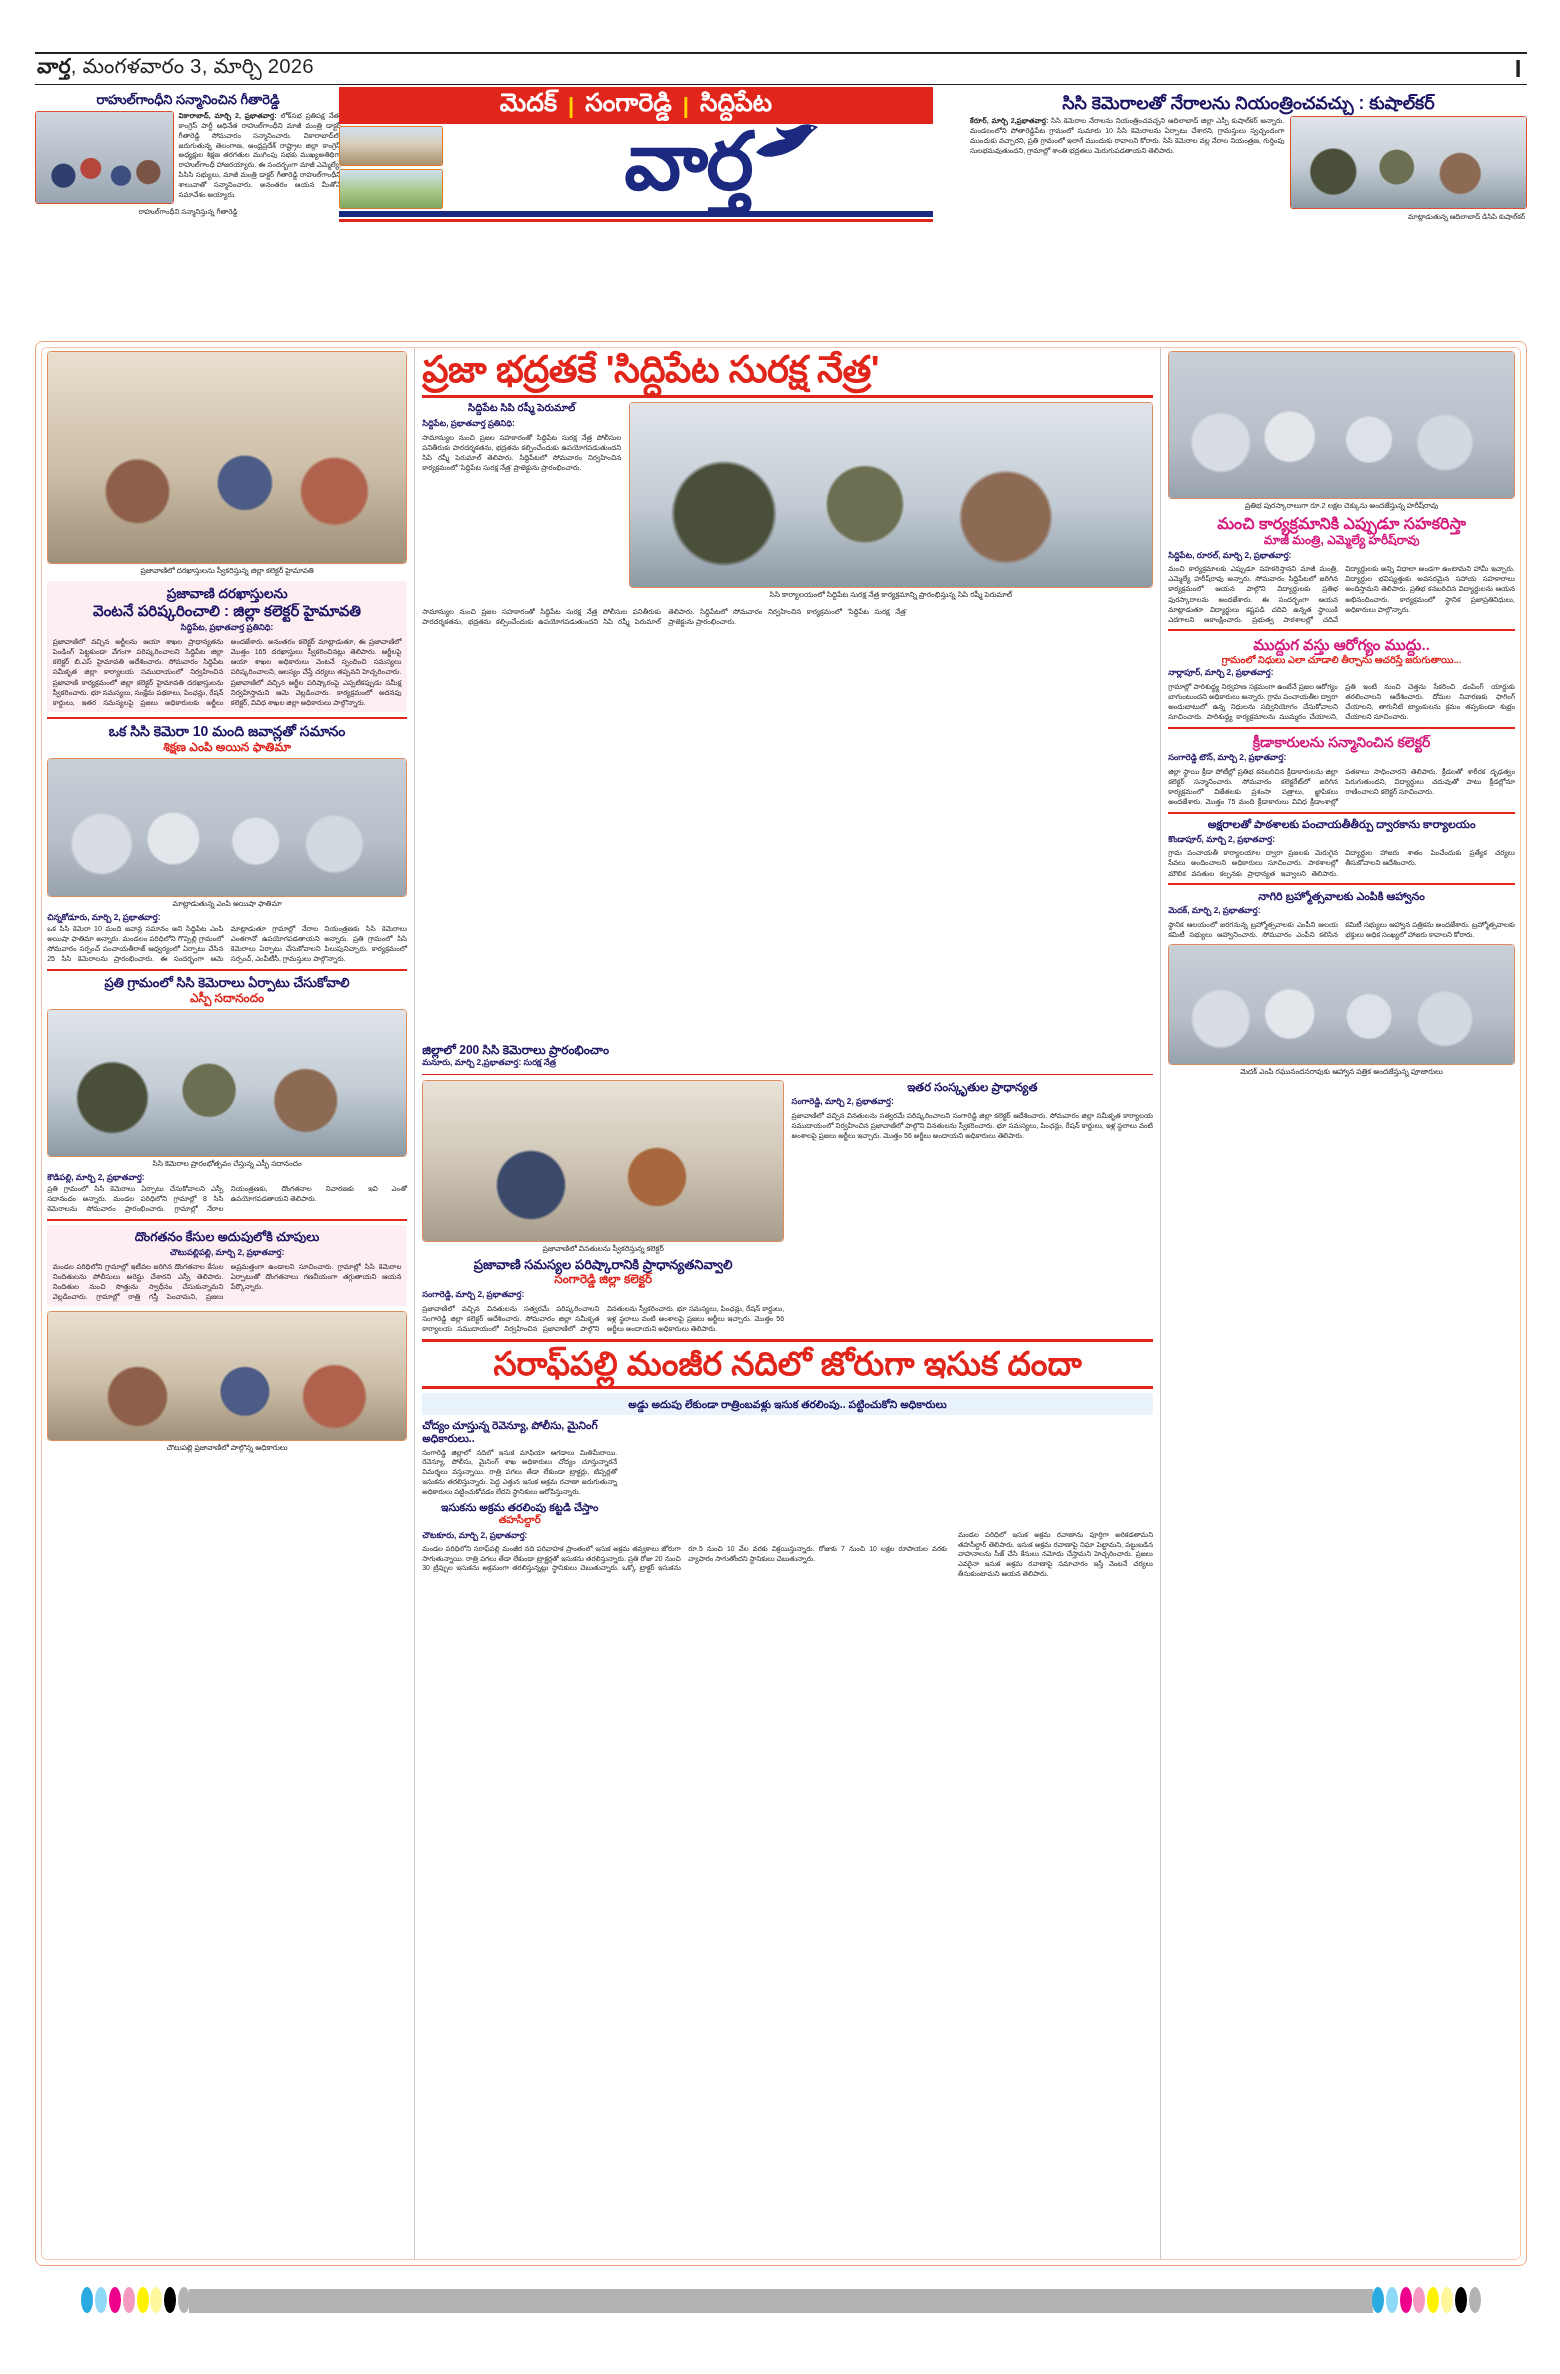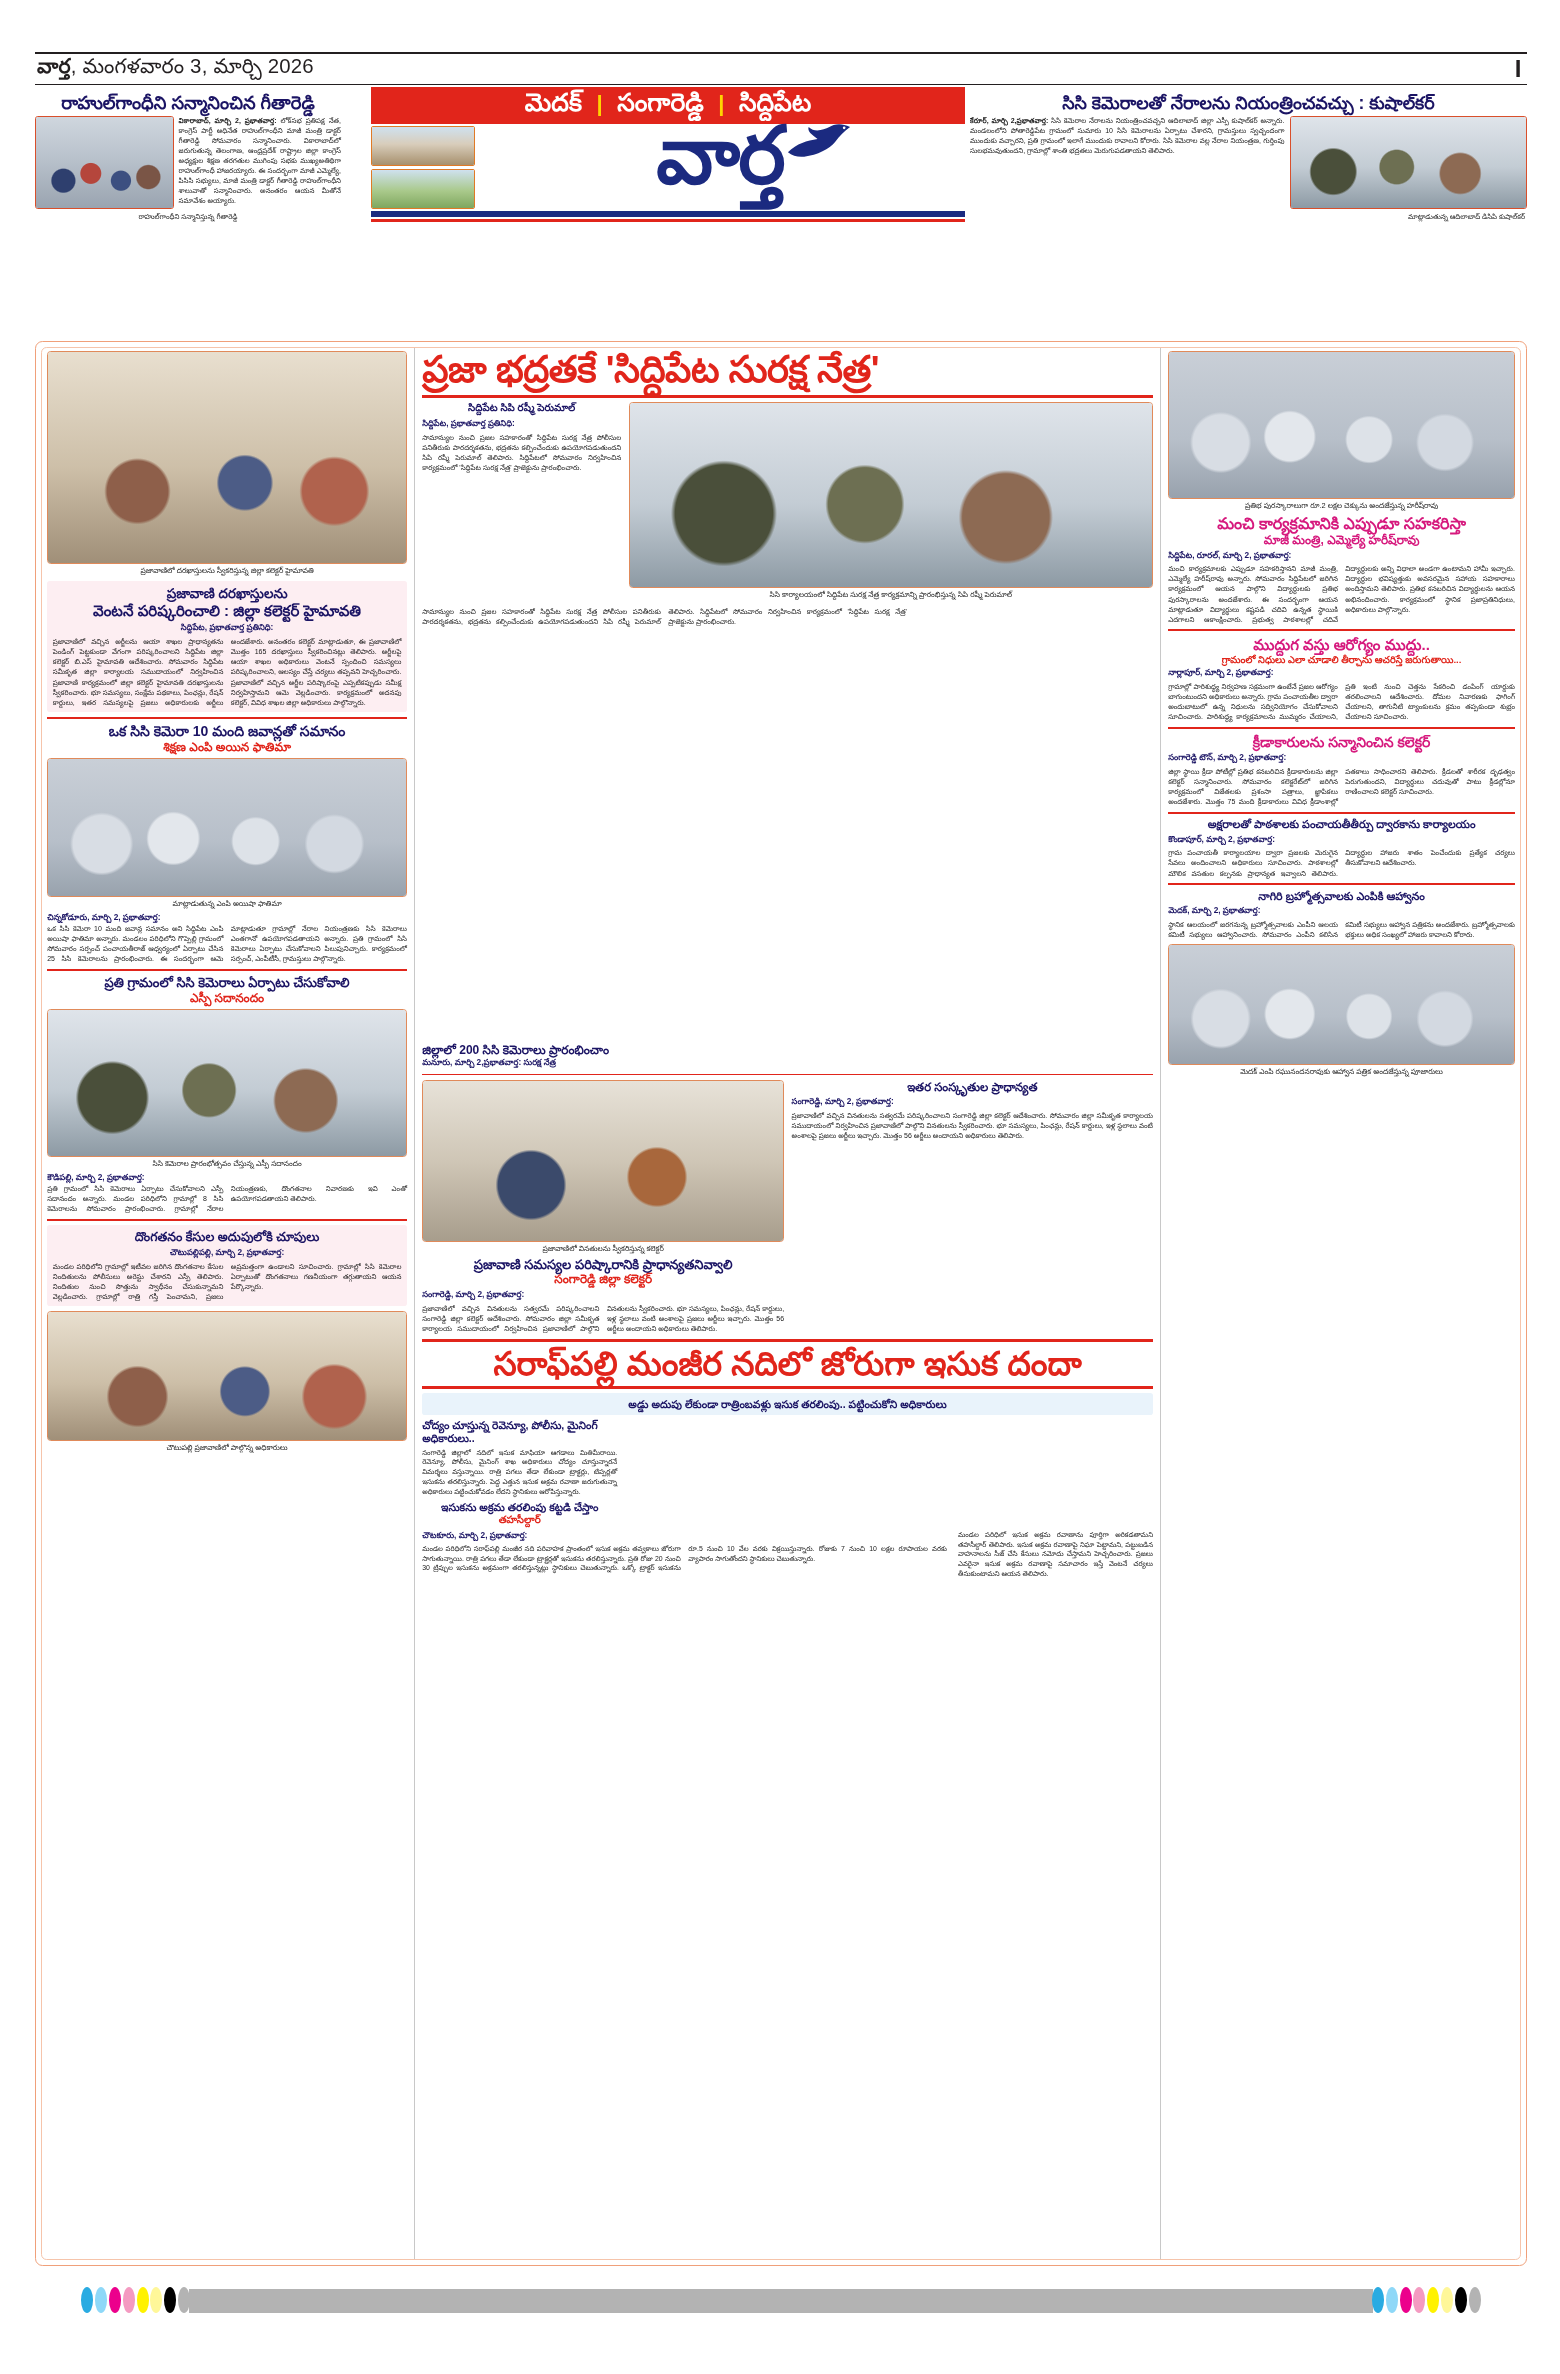--- a/index.html
+++ b/index.html
@@ -19,29 +19,29 @@
   }
   .datebar .dtxt { font-size:20.4px; color:#231f20; letter-spacing:0.2px; padding-left:1.9px;}
   .datebar .dtxt b { font-weight:bold; }
   .datebar .pageno { font-size:24px; font-weight:bold; color:#231f20; padding-right:5.6px;}
 
   
   .masthead { position:absolute; left:35px; top:93px; width:1492px; height:119px; }
 
   .mh-left { position:absolute; left:0; top:0; width:306px; }
   .mh-left .hl {
-    font-size:18px; font-weight:bold; color:#1b1464; text-align:center;
+    font-size:13px; font-weight:bold; color:#1b1464; text-align:center;
     line-height:1.15; margin-bottom:2.8px;
   }
   .mh-left .body { display:flex; gap:4.6px; }
   .mh-left .ph { width:139px; height:93px; border:1.9px solid #d94f2b; border-radius:2.8px; overflow:hidden; position:relative;}
   .mh-left .txt { flex:1; font-size:7px; line-height:1.42; text-align:justify; color:#1a1a1a; }
   .mh-left .cap { font-size:7px; text-align:center; color:#1a1a1a; margin-top:1.9px;}
 
-  .mh-center { position:absolute; left:336px; top:-5.6px; width:594px;font-family:Liberation Mono, monospace; }
+  .mh-center { position:absolute; left:304px; top:-5.6px; width:594px; }
   .mh-redbar {
     background:#e1251b; height:37px; width:100%;
     display:flex; align-items:center; justify-content:center; gap:11px;
     color:#fff; font-size:25px; font-weight:bold;
   }
   .mh-redbar .sep { color:#ffd400; font-size:22px; }
   .mh-logo-wrap { position:relative; height:85px; display:flex; align-items:flex-start; }
   .mh-thumbs { width:104px; display:flex; flex-direction:column; gap:2.8px; padding-top:1.9px; }
   .mh-thumb { height:40px; border:1.9px solid #e07a26; border-radius:1.9px; overflow:hidden; position:relative;}
   .mh-logo {

